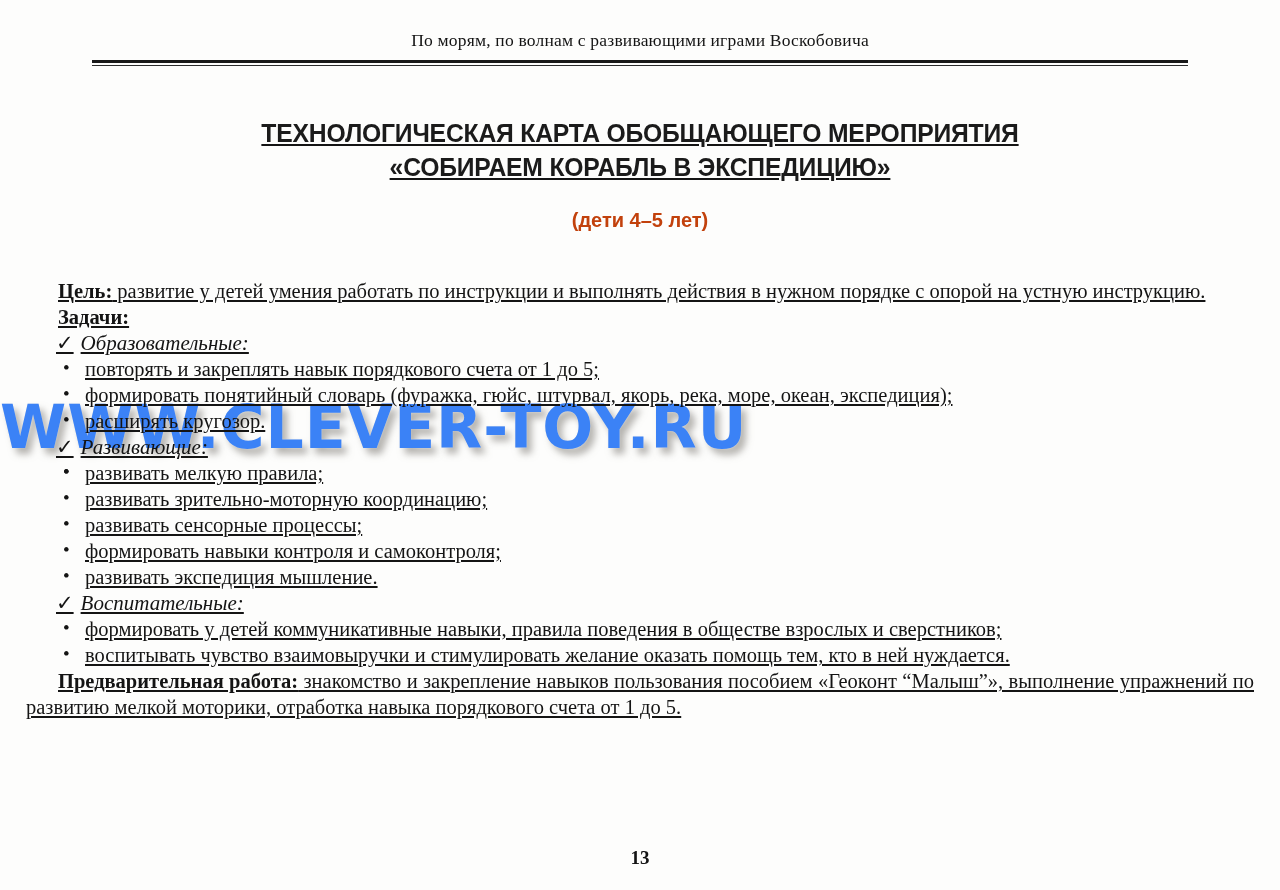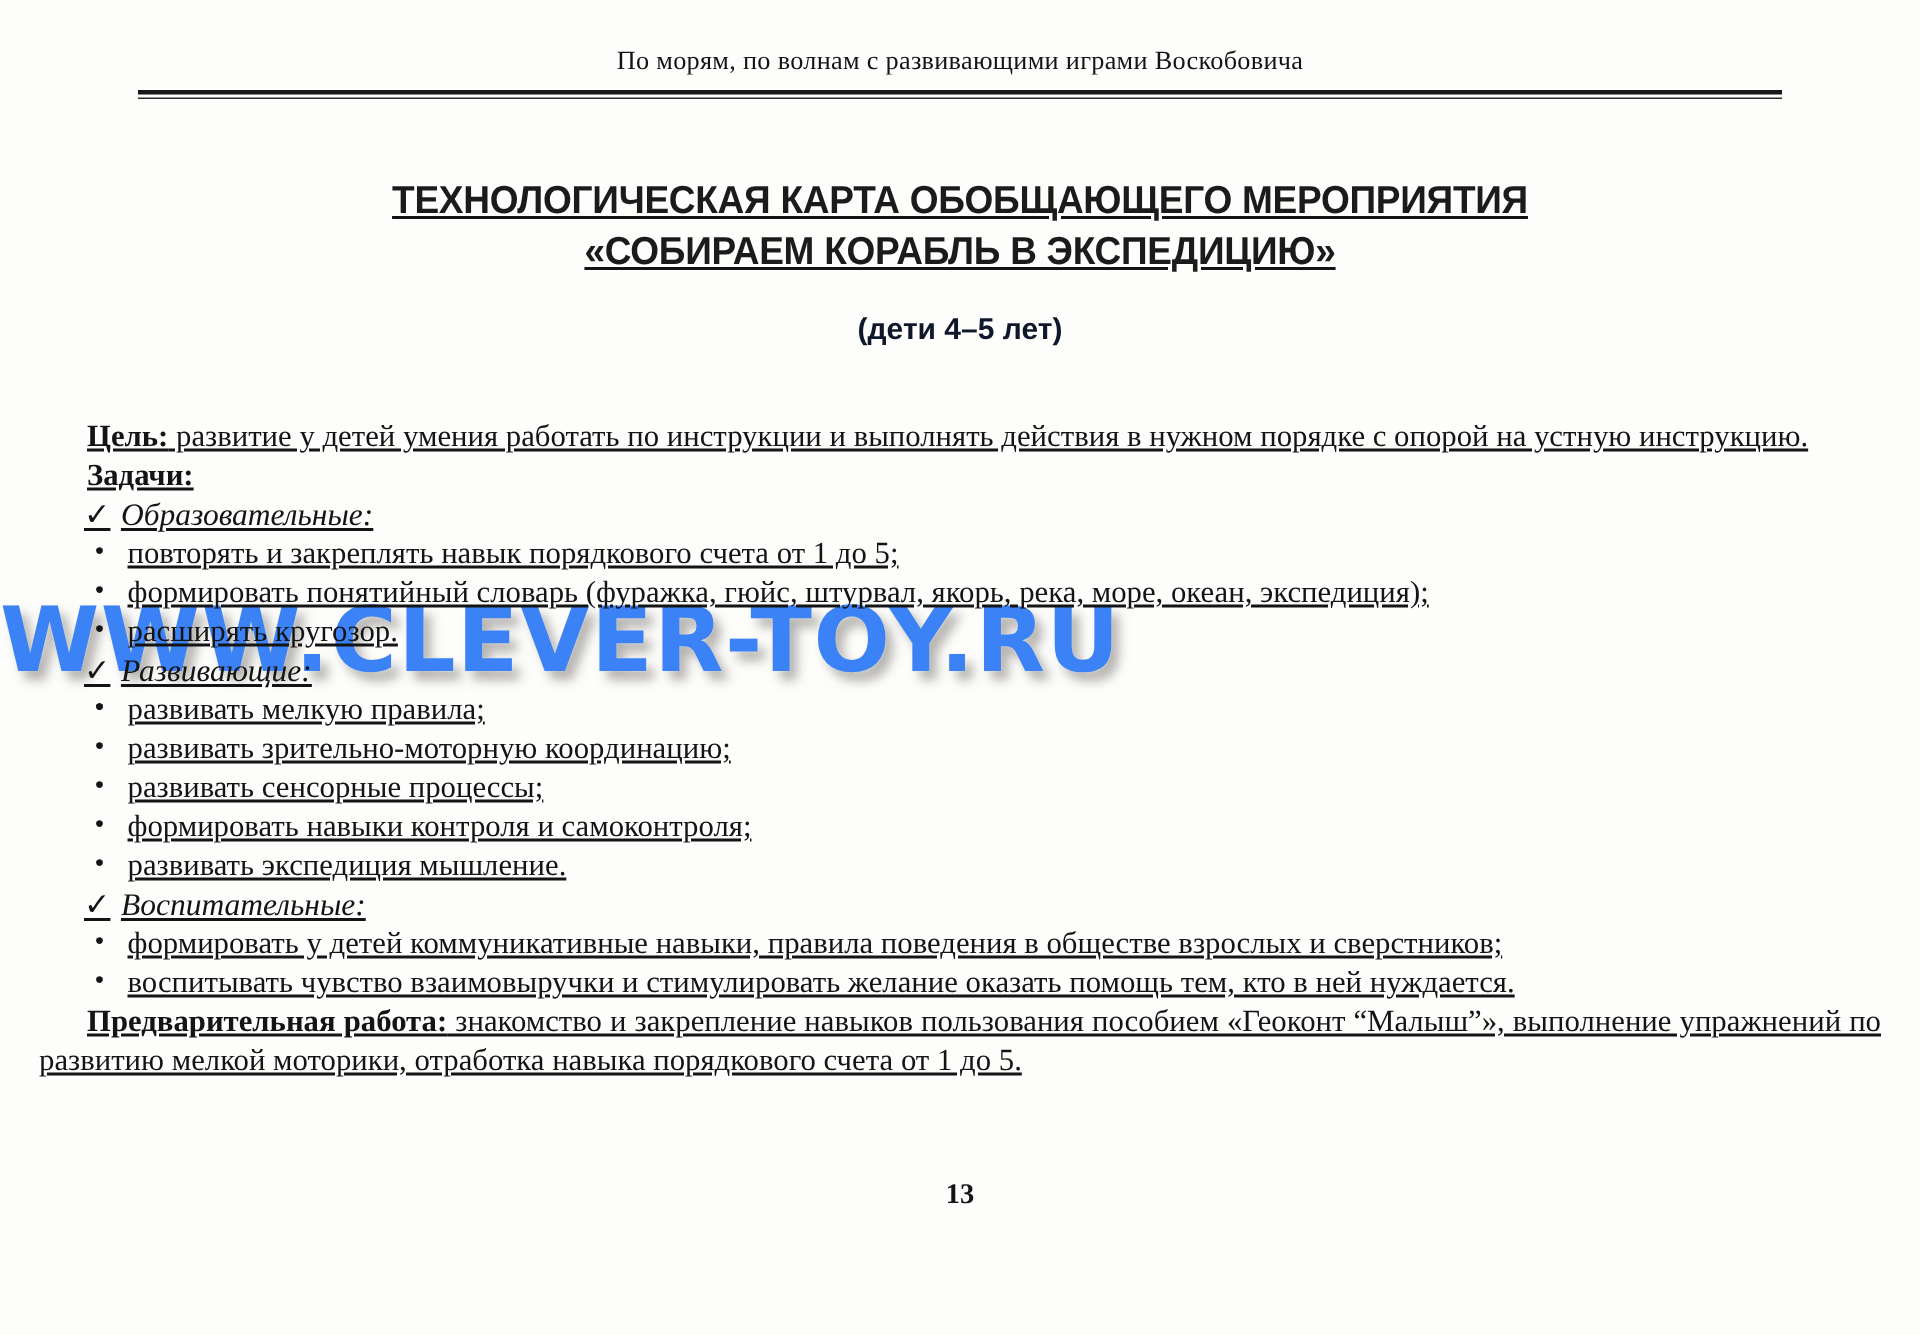--- a/index.html
+++ b/index.html
@@ -58,41 +58,41 @@
     transform-origin:center;
     letter-spacing:-.2px;
     color:#1b1b1b;
   }
   .subtitle{
     margin-top:25px;
     text-align:center;
     font-family:"Liberation Sans",sans-serif;
     font-weight:bold;
     font-size:20px;
-    color:#0f172a;
+    color:#c2410c;
   }
 
   .body-text{
     margin-top:46px;
     padding:0 26px;
     font-size:20.5px;
     line-height:26px;
     text-decoration:underline;
   }
   .para{text-align:justify;text-indent:32px;}
   .para .lead{font-weight:bold;}
   .bold-line{font-weight:bold;padding-left:32px;}
   .check-line{padding-left:30px;font-style:italic;font-size:21px;}
   .check-line .check{font-style:normal;margin-right:7px;}
   .bullet-line{position:relative;padding-left:59px;text-align:justify;}
   .bullet-line .dot{position:absolute;left:37px;top:-1px;font-size:19px;}
 
   .page-number{
     position:absolute;
-    top:786px;left:0;width:100%;
+    top:847px;left:0;width:100%;
     text-align:center;
     font-weight:bold;
     font-size:19px;
     z-index:1;
   }
 </style>
 </head>
 <body>
 
 <div class="page">

